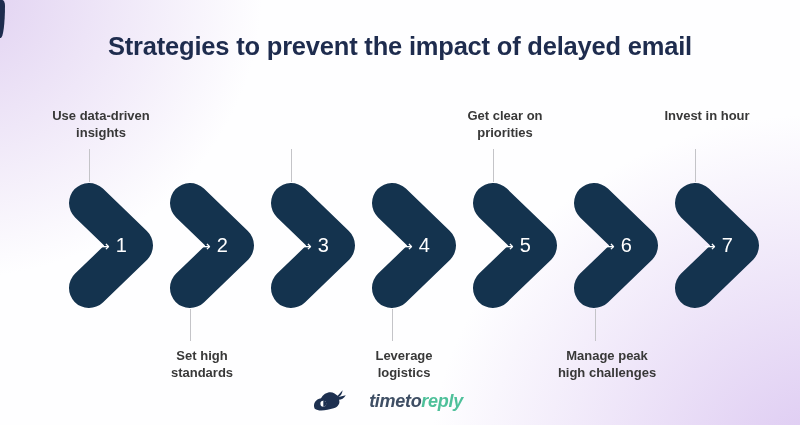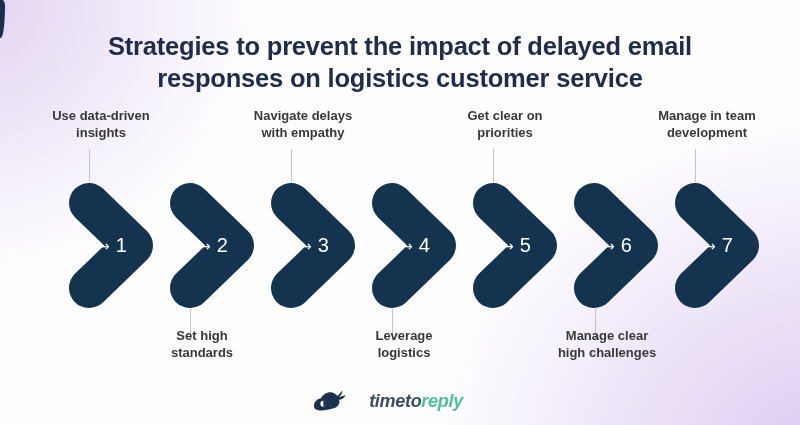--- a/index.html
+++ b/index.html
@@ -20,21 +20,21 @@
     font-size:25.5px; line-height:1.27; font-weight:800; letter-spacing:-0.2px;
     color:#1e2c4e;
   }
   .title span { display:block; }
   .step-label {
     position:absolute; transform:translateX(-50%); width:180px; text-align:center;
     font-size:13px; font-weight:700; color:#383838; line-height:1.3;
   }
   .step-label span { display:block;margin-left:24px; }
   .label-top { top:108px; }
-  .label-bottom { top:328px; }
+  .label-bottom { top:348px; }
   .vline { position:absolute; width:1px; background:#c4c4c8; }
   .vline-top { top:149px; height:33px; }
   .vline-bottom { top:309px; height:32px; }
   .chev { position:absolute; top:183px; width:92px; height:125px; }
   .chev svg { position:absolute; left:0; top:0; }
   .numwrap {
     position:absolute; left:33px; top:0; height:100%;
     display:flex; align-items:center;
   }
   .arr { color:#fff; font-size:14px; margin-right:6px; font-family:"DejaVu Sans", sans-serif; }
@@ -49,21 +49,20 @@
 </style>
 </head>
 <body>
 
 <div class="canvas">
 
   <div class="corner-dark"></div>
 
   <h1 class="title">
     <span>Strategies to prevent the impact of delayed email</span>
-    <span>responses on logistics customer service</span>
   </h1>
 
   <div class="step-label label-top" style="left:89px">
     <span>Use data-driven</span>
     <span>insights</span>
   </div>
   <div class="vline vline-top" style="left:89px"></div>
   <div class="chev" style="left:65px">
     <svg viewBox="0 0 92 125" width="92" height="125">
       <polyline points="24,20 68,62.5 24,105" fill="none" stroke-width="40" stroke-linecap="round" stroke-linejoin="round" stroke="#14334e"></polyline>
@@ -82,24 +81,20 @@
       <span class="arr">→</span>
       <span class="num">2</span>
     </div>
   </div>
   <div class="vline vline-bottom" style="left:190px"></div>
   <div class="step-label label-bottom" style="left:190px">
     <span>Set high</span>
     <span>standards</span>
   </div>
 
-  <div class="step-label label-top" style="left:291px">
-    <span>Navigate delays</span>
-    <span>with empathy</span>
-  </div>
   <div class="vline vline-top" style="left:291px"></div>
   <div class="chev" style="left:267px">
     <svg viewBox="0 0 92 125" width="92" height="125">
       <polyline points="24,20 68,62.5 24,105" fill="none" stroke-width="40" stroke-linecap="round" stroke-linejoin="round" stroke="#14334e"></polyline>
     </svg>
     <div class="numwrap">
       <span class="arr">→</span>
       <span class="num">3</span>
     </div>
   </div>
@@ -138,27 +133,26 @@
     <svg viewBox="0 0 92 125" width="92" height="125">
       <polyline points="24,20 68,62.5 24,105" fill="none" stroke-width="40" stroke-linecap="round" stroke-linejoin="round" stroke="#14334e"></polyline>
     </svg>
     <div class="numwrap">
       <span class="arr">→</span>
       <span class="num">6</span>
     </div>
   </div>
   <div class="vline vline-bottom" style="left:595px"></div>
   <div class="step-label label-bottom" style="left:595px">
-    <span>Manage clear</span>
+    <span>Manage peak</span>
     <span>high challenges</span>
   </div>
 
   <div class="step-label label-top" style="left:695px">
-    <span>Manage in team</span>
-    <span>development</span>
+    <span>Invest in hour</span>
   </div>
   <div class="vline vline-top" style="left:695px"></div>
   <div class="chev" style="left:671px">
     <svg viewBox="0 0 92 125" width="92" height="125">
       <polyline points="24,20 68,62.5 24,105" fill="none" stroke-width="40" stroke-linecap="round" stroke-linejoin="round" stroke="#14334e"></polyline>
     </svg>
     <div class="numwrap">
       <span class="arr">→</span>
       <span class="num">7</span>
     </div>

